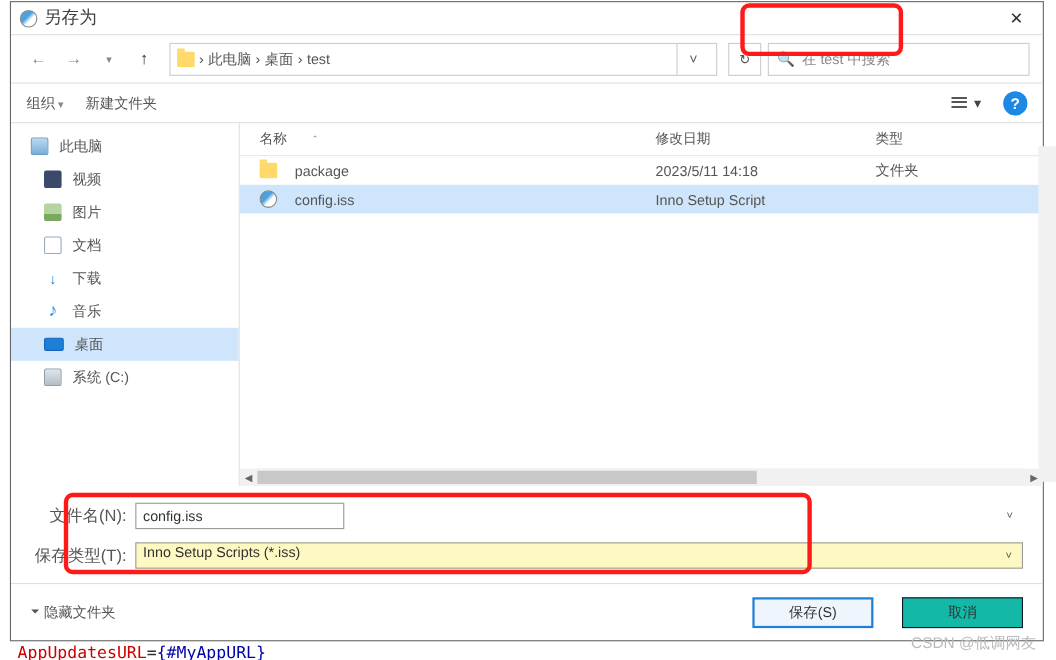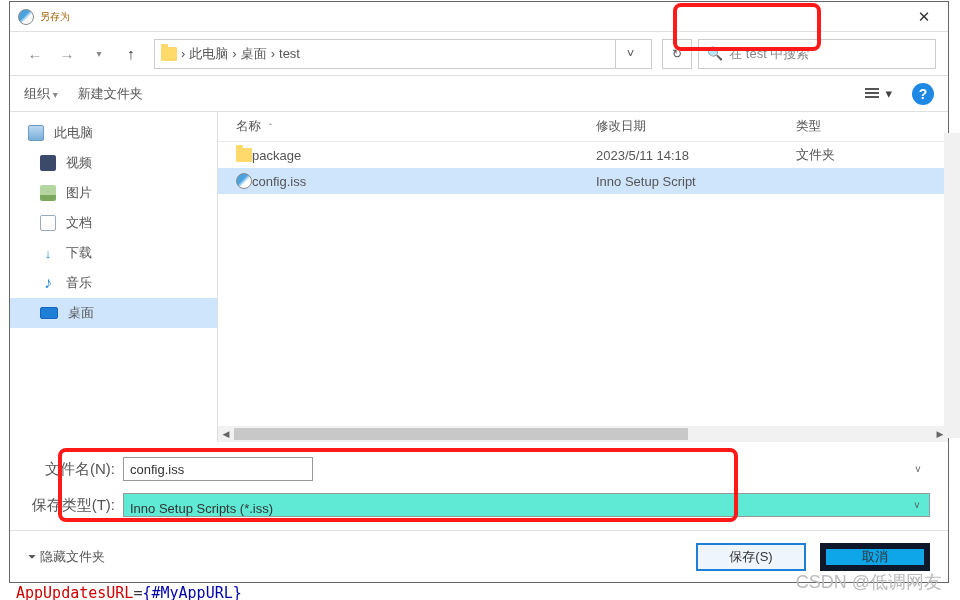--- a/index.html
+++ b/index.html
@@ -1,20 +1,20 @@
 <!DOCTYPE html>
 <html><head>
   <meta charset="utf-8">
   <style>
     * { box-sizing: border-box; margin: 0; padding: 0; }
     body { font-family: "Microsoft YaHei", "Segoe UI", Arial, sans-serif; font-size: 12px; background: #fff; color: #333; width: 960px; height: 600px; overflow: hidden; position: relative; }
     .dialog { position: absolute; left: 9px; top: 1px; width: 940px; height: 582px; border: 1px solid #666; background: #fff; display: flex; flex-direction: column; }
     .titlebar { height: 30px; display: flex; align-items: center; padding: 0 2px 0 8px; border-bottom: 1px solid #e0e0e0;}
     .title-icon { width: 16px; height: 16px; border-radius: 50%; background: linear-gradient(135deg,#4aa3df 40%,#fff 60%); margin-right: 6px; border:1px solid #888;}
-    .title-text { flex:1; font-size:10px; color:#a16207;}
+    .title-text { flex:1; font-size:16px; color:#404040;}
     .close-x { width:44px; height:100%; display:flex; align-items:center; justify-content:center; font-size:15px; color:#333;}
     .navrow { height:44px; border-bottom:1px solid #e0e0e0; display:flex; align-items:center; padding:0 12px; gap:6px;}
     .navbtn { width:26px; height:26px; display:flex; align-items:center; justify-content:center; color:#888; font-size:15px;}
     .navbtn.active{color:#333;}
     .breadcrumb { flex:1; height:30px; border:1px solid #ccc; display:flex; align-items:center; padding:0 6px; gap:4px; font-size:13px; color:#555; margin:0 4px;}
     .bc-drop { width:30px; height:28px; border-left:1px solid #ccc; display:flex; align-items:center; justify-content:center;}
     .refresh { width:30px; height:30px; border:1px solid #ccc; display:flex; align-items:center; justify-content:center; color:#555;}
     .searchbox { width:238px; height:30px; border:1px solid #ccc; display:flex; align-items:center; padding:0 8px; color:#888; font-size:13px; gap:6px;}
     .folder-icon{width:16px;height:14px;background:#ffd969;border-radius:1px;position:relative;display:inline-block;}
     .folder-icon::before{content:"";position:absolute;top:-3px;left:0;width:7px;height:3px;background:#ffd969;border-radius:1px 1px 0 0;}
@@ -34,46 +34,46 @@
     .ico.cube{background:linear-gradient(135deg,#4db6ac,#26a69a);}
     .ico.film{background:#3b4a6b;}
     .ico.pic{background:linear-gradient(#b4d4a0 60%,#7aa85e 60%);}
     .ico.doc{background:#fff;border:1px solid #9ab;}
     .ico.dl{color:#1e7fd6;background:none;}
     .ico.music{color:#1e88e5;background:none;font-size:16px;}
     .ico.desk{background:#1e7fd6;border:1px solid #1565c0; width:18px; height:12px;}
     .ico.disk{background:linear-gradient(#dfe6ea,#b3bec6);border:1px solid #90a0aa;}
     .listarea{flex:1;display:flex;flex-direction:column;position:relative;}
     .listhead{height:30px;border-bottom:1px solid #e8e8e8;display:flex;align-items:center;padding-left:18px;font-size:12.5px;color:#555;}
-    .col-name{flex:0 0 360px;display:flex;align-items:center;gap:0;}
+    .col-name{flex:0 0 360px;display:flex;align-items:center;gap:16px;}
     .col-date{flex:0 0 200px;}
     .col-type{flex:1;}
     .sort{font-size:9px;color:#888;margin-left:8px;}
     .row{height:26px;display:flex;align-items:center;padding-left:18px;font-size:13px;color:#555;}
     .row.selected{background:#cfe5fb;}
     .row .col-name{}
     .iss-icon{width:16px;height:16px;border-radius:50%;background:linear-gradient(135deg,#4aa3df 40%,#fff 60%);border:1px solid #888;}
     .hscroll{position:absolute;left:0;right:0;bottom:0;height:16px;background:#f1f1f1;display:flex;align-items:center;}
     .hscroll .track{flex:1;height:16px;background:#f1f1f1;position:relative;}
     .hscroll .thumb{position:absolute;left:0;top:2px;height:12px;width:65%;background:#c8c8c8;}
     .hscroll .arrow{width:16px;height:16px;display:flex;align-items:center;justify-content:center;color:#666;font-size:9px;}
     .vscroll{position:absolute;right:0;top:133px;bottom:162px;width:16px;background:#f1f1f1;}
     .form{padding:12px 18px 4px 18px; position:relative;}
     .form-row{display:flex;align-items:center;height:30px;margin-bottom:6px;}
     .form-label{width:95px;text-align:right;padding-right:8px;font-size:15px;color:#555;}
     .form-input{flex:1;height:24px;border:1px solid #999;padding:0 6px;font-size:13px;color:#333;background:#fff;}
-    .form-select{flex:1;height:24px;border:1px solid #999;padding:0 6px;font-size:13px;color:#333;background:#5eead4;display:flex;align-items:flex-end;justify-content:space-between;}
+    .form-select{flex:1;height:24px;border:1px solid #999;padding:0 6px;font-size:13px;color:#333;background:#fef9c3;display:flex;align-items:flex-start;justify-content:space-between;}
     .dropv{position:absolute;right:2px;top:0;bottom:0;width:20px;display:flex;align-items:center;justify-content:center;color:#555;font-size:10px;}
     .redbox{position:absolute;pointer-events:none;border:4px solid #ff1a1a;border-radius:8px;}
     .footer{height:52px;border-top:1px solid #e0e0e0;display:flex;align-items:center;padding:0 18px;}
     .hide-folders{font-size:13px;color:#555;display:flex;align-items:center;gap:4px;}
-    .btns{margin-left:auto;display:flex;gap:14px;}
-    .btn{width:110px;height:28px;border:6px solid #0f172a;background:#0ea5e9;display:flex;align-items:center;justify-content:center;font-size:13px;color:#333;}
+    .btns{margin-left:auto;display:flex;gap:26px;}
+    .btn{width:110px;height:28px;border:1px solid #0f172a;background:#14b8a6;display:flex;align-items:center;justify-content:center;font-size:13px;color:#333;}
     .btn.primary{border:2px solid #1e7fd6;background:#eef5fd;}
-    .watermark{position:absolute;right:18px;bottom:6px;font-size:18px;color:#bbb;}
+    .watermark{position:absolute;right:18px;bottom:6px;font-size:14px;color:#bbb;}
     .behind{position:absolute;left:16px;bottom:-2px;font-family:monospace;font-size:15px;}
     .behind .r{color:#c00;} .behind .b{color:#00a;}
   </style>
 </head>
 <body>
 
 <div class="dialog">
 
   <div class="titlebar">
     <span class="title-icon"></span>
@@ -135,20 +135,24 @@
           <span>下载</span>
         </div>
         <div class="side-item">
           <span class="ico music">♪</span>
           <span>音乐</span>
         </div>
         <div class="side-item selected">
           <span class="ico desk"></span>
           <span>桌面</span>
         </div>
+        <div class="side-item">
+          <span class="ico disk"></span>
+          <span>系统 (C:)</span>
+        </div>
       </div>
     <div class="listarea">
       <div class="listhead">
         <div class="col-name">
             <span>名称</span>
             <span class="sort">ˆ</span>
           </div>
         <div class="col-date">修改日期</div>
         <div class="col-type">类型</div>
       </div>

